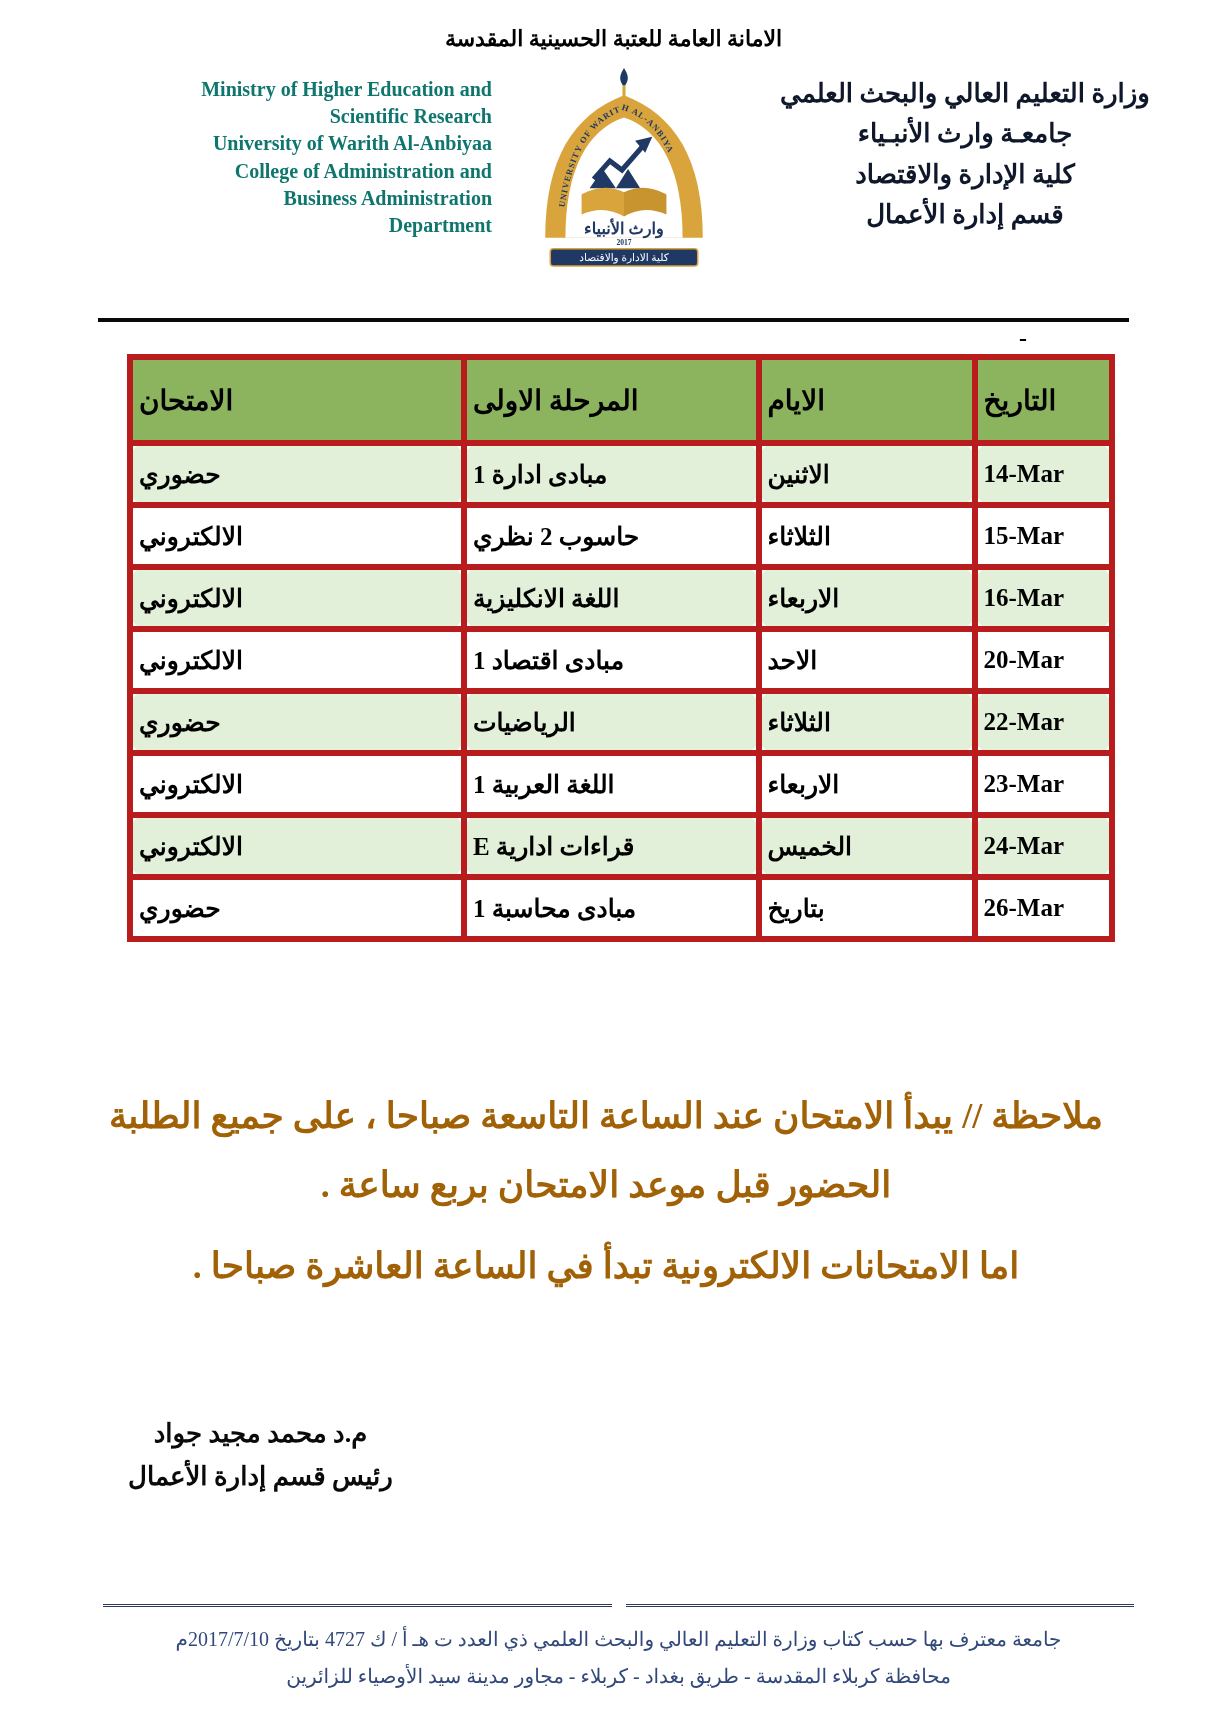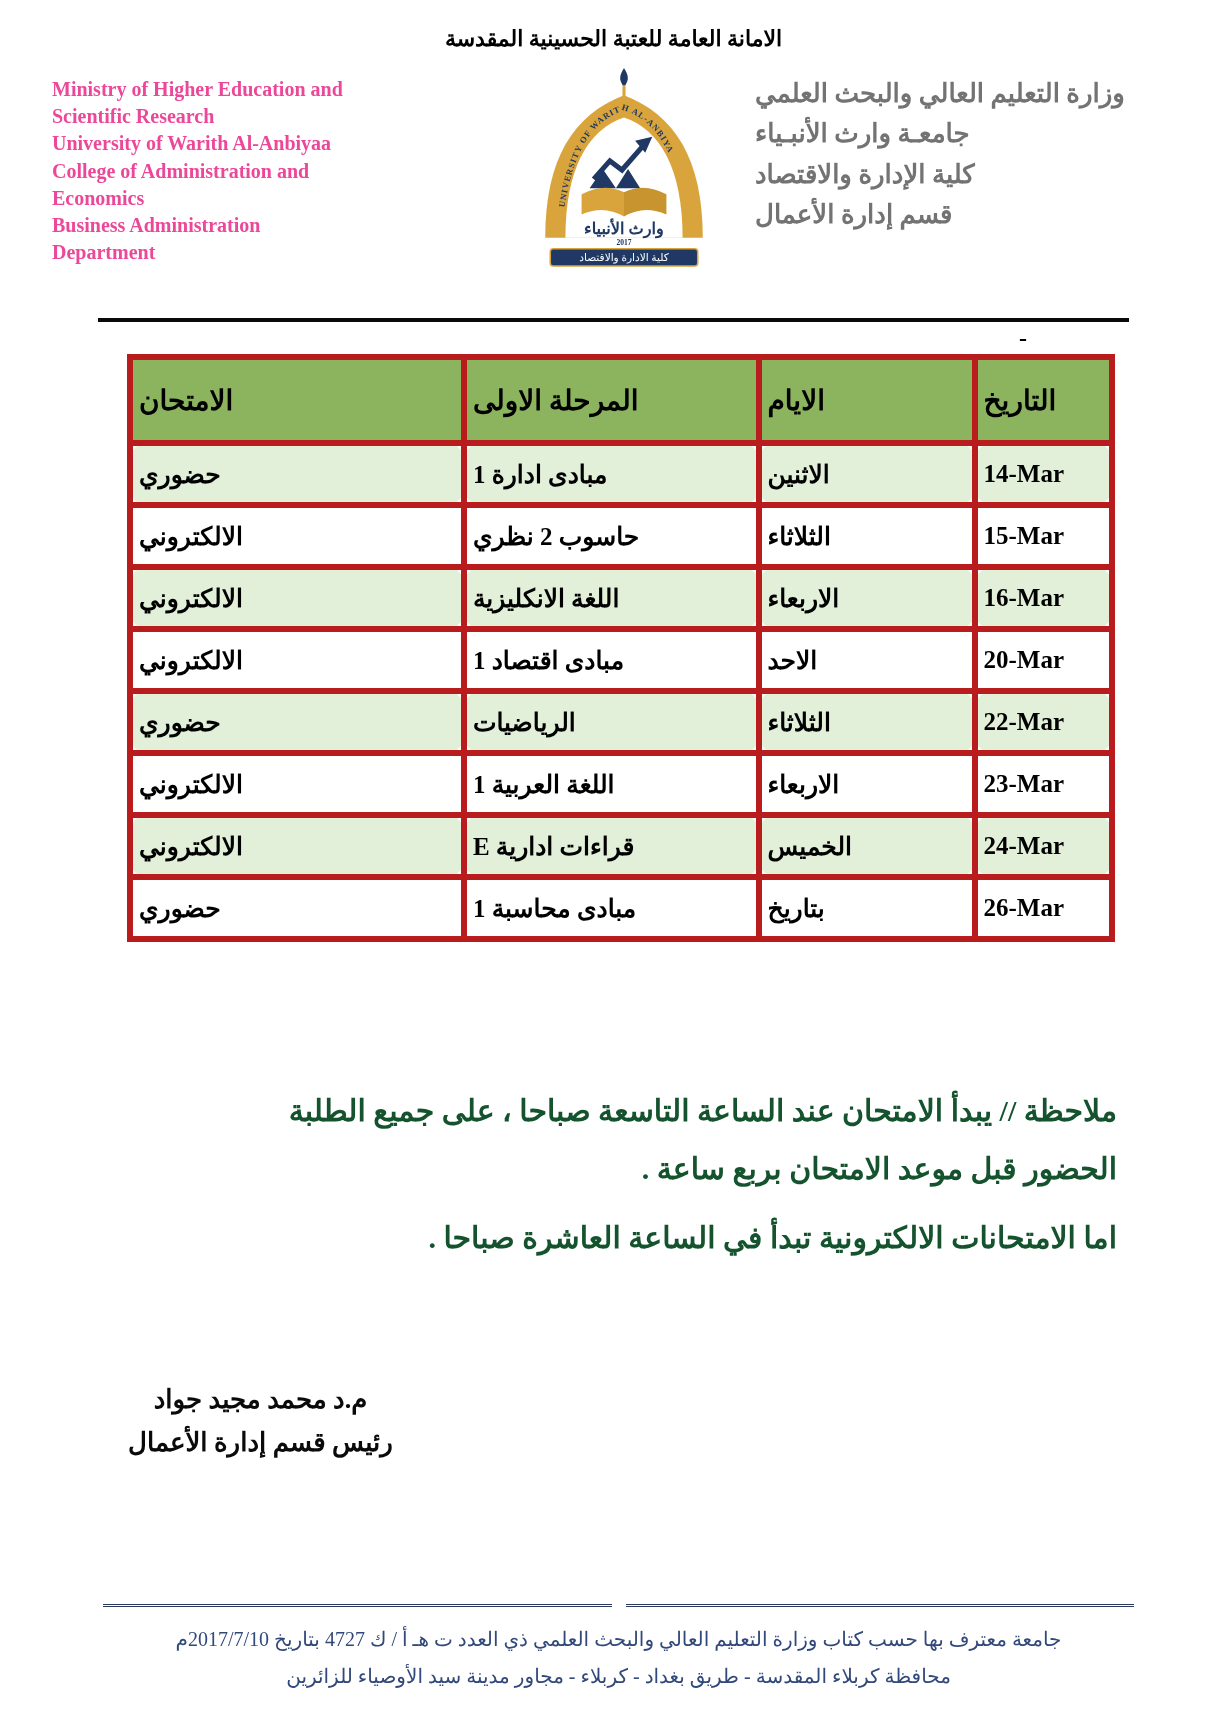--- a/index.html
+++ b/index.html
@@ -22,36 +22,36 @@
   .header-row{
     margin-top:16px;
     padding:0 52px;
     display:flex;
     justify-content:space-between;
     align-items:flex-start;
   }
   .header-en{
     width:440px;
     margin-top:8px;
-    text-align:left;
+    text-align:right;
     font-size:20px;
     font-weight:bold;
     line-height:1.36;
-    color:#ec4899;
+    color:#0f766e;
   }
   .logo-wrap{width:215px;display:flex;justify-content:center;margin-top:-2px;}
   .header-ar{
     width:420px;
     margin-top:6px;
     direction:rtl;
-    text-align:left;
+    text-align:center;
     font-size:26px;
     font-weight:bold;
     line-height:1.55;
-    color:#737373;
+    color:#0f172a;
   }
   .divider{
     margin:50px 98px 0 98px;
     border-top:4px solid #0a0a0a;
   }
   .dash-row{
     text-align:right;
     padding-right:200px;
     font-size:24px;
     font-weight:bold;
@@ -87,24 +87,24 @@
     height:56px;
     font-size:25px;
     background:#ffffff;
     border-radius:17px;
   }
   table.exam-table tbody tr:nth-child(odd) td{background:#E2EFD9;}
   td.date-cell{direction:ltr;}
   .notes{
     margin:140px 110px 0 95px;
     direction:rtl;
-    text-align:right;
-    font-weight:bold;
-    font-size:30px;
-    color:#14532d;
+    text-align:center;
+    font-weight:bold;
+    font-size:36px;
+    color:#a16207;
   }
   .note-line{line-height:1.92;}
   .note-para2{margin-top:12px;}
   .signature{
     margin-top:112px;
     margin-left:88px;
     width:345px;
     text-align:center;
     direction:rtl;
     font-size:26px;
@@ -134,21 +134,20 @@
 
   <div class="top-title">الامانة العامة للعتبة الحسينية المقدسة</div>
 
   <div class="header-row">
 
     <div class="header-en">
       <div>Ministry of Higher Education and</div>
       <div>Scientific Research</div>
       <div>University of Warith Al-Anbiyaa</div>
       <div>College of Administration and</div>
-      <div>Economics</div>
       <div>Business Administration</div>
       <div>Department</div>
     </div>
 
     <div class="logo-wrap">
       <svg width="210" height="202" viewBox="0 0 200 200">
         <path d="M100,2 C96,9 94,13 100,21 C106,13 104,9 100,2 Z" fill="#1F3864"></path>
         <rect x="98.5" y="19" width="3" height="15" fill="#D9A43B"></rect>
         <path d="M22,170 C22,92 50,48 100,29 C150,48 178,92 178,170 Z" fill="#D9A43B"></path>
         <path d="M42,170 C42,102 64,63 100,51 C136,63 158,102 158,170 Z" fill="#ffffff"></path>

